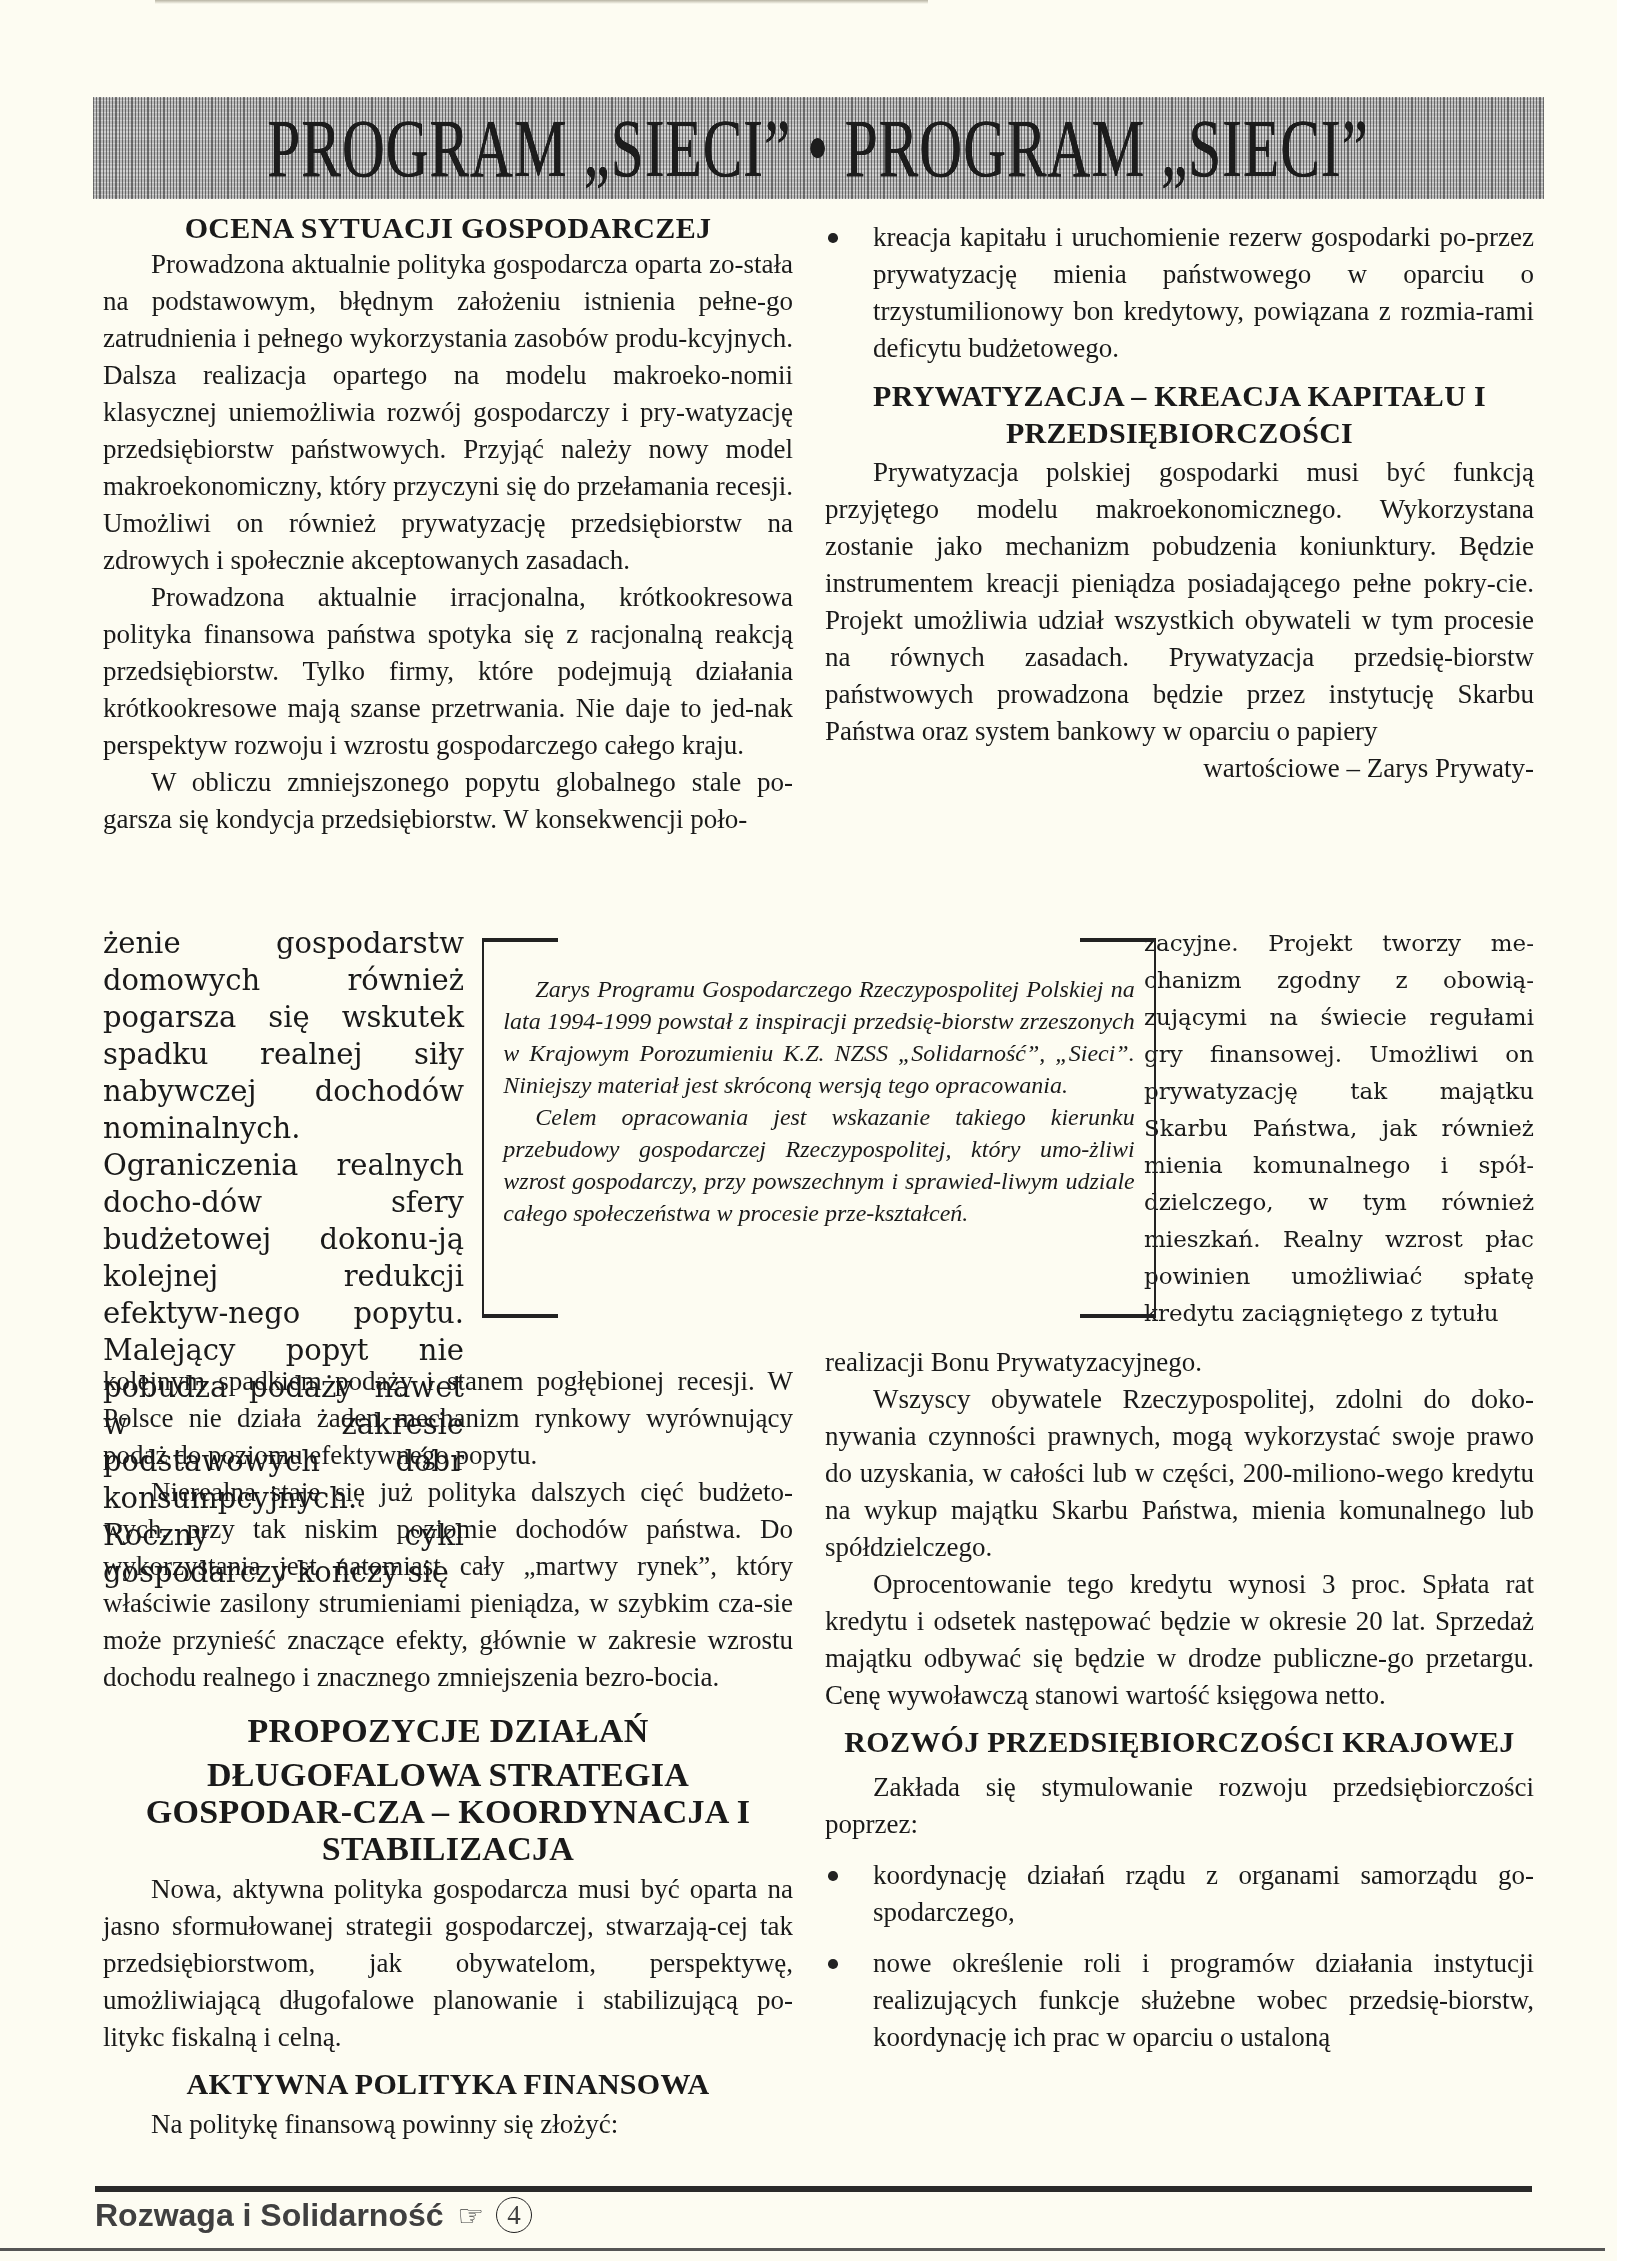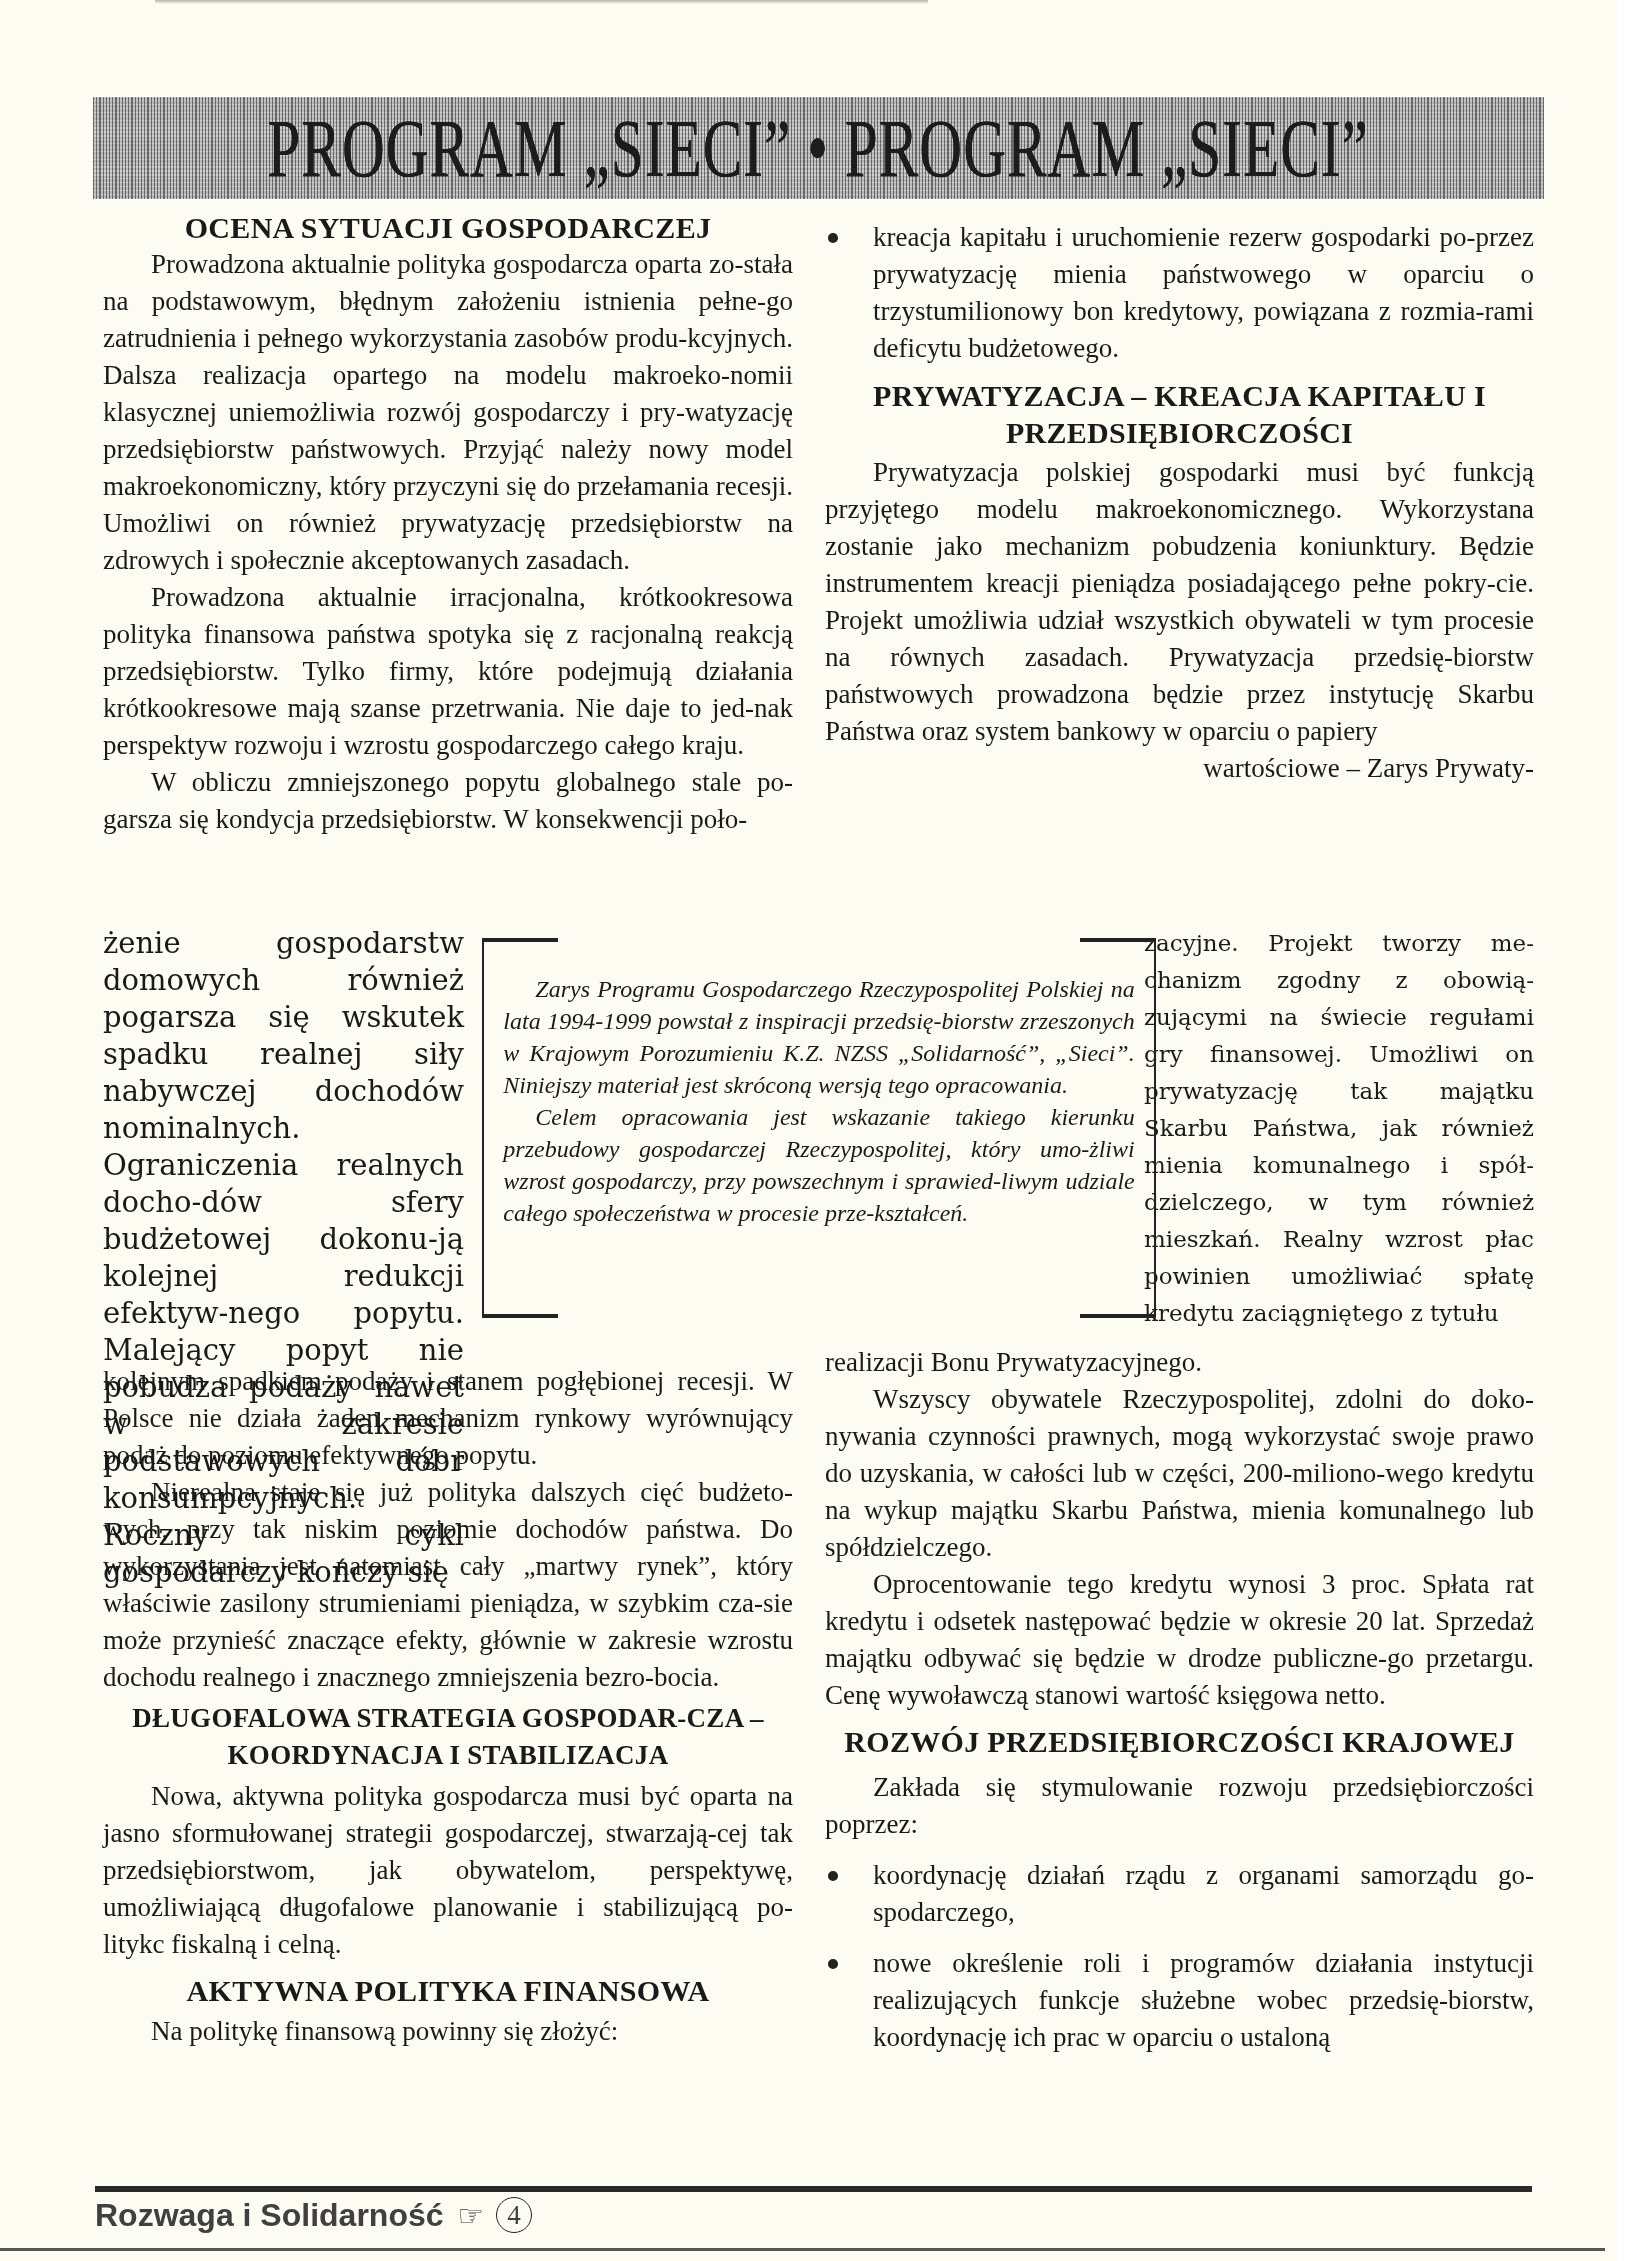--- a/index.html
+++ b/index.html
@@ -120,21 +120,22 @@
   <p>W obliczu zmniejszonego popytu globalnego stale po-garsza się kondycja przedsiębiorstw. W konsekwencji poło-</p>
 </div>
 
 <div class="narrow-left">
   <span>żenie gospodarstw domowych również pogarsza się wskutek spadku realnej siły nabywczej dochodów nominalnych. Ograniczenia realnych docho-dów sfery budżetowej dokonu-ją kolejnej redukcji efektyw-nego popytu. Malejący popyt nie pobudza podaży nawet w zakresie podstawowych dóbr konsumpcyjnych. Roczny cykl gospodarczy kończy się</span>
 </div>
 
 <div class="col col-left" style="top:1363px;">
   <p style="text-indent:0">kolejnym spadkiem podaży i stanem pogłębionej recesji. W Polsce nie działa żaden mechanizm rynkowy wyrównujący podaż do poziomu efektywnego popytu.</p>
   <p>Nierealna staje się już polityka dalszych cięć budżeto-wych, przy tak niskim poziomie dochodów państwa. Do wykorzystania jest natomiast cały „martwy rynek”, który właściwie zasilony strumieniami pieniądza, w szybkim cza-sie może przynieść znaczące efekty, głównie w zakresie wzrostu dochodu realnego i znacznego zmniejszenia bezro-bocia.</p>
-  <h2 style="font-size:27px;line-height:37px;margin-top:3.9px;">DŁUGOFALOWA STRATEGIA GOSPODAR-CZA – KOORDYNACJA I STABILIZACJA</h2>
+  <h2 class="big">PROPOZYCJE DZIAŁAŃ</h2>
+  <h2 style="font-size:34px;line-height:37px;margin-top:3.9px;">DŁUGOFALOWA STRATEGIA GOSPODAR-CZA – KOORDYNACJA I STABILIZACJA</h2>
   <p style="margin-top:3.9px;">Nowa, aktywna polityka gospodarcza musi być oparta na jasno sformułowanej strategii gospodarczej, stwarzają-cej tak przedsiębiorstwom, jak obywatelom, perspektywę, umożliwiającą długofalowe planowanie i stabilizującą po-litykc fiskalną i celną.</p>
   <h2 style="margin-top:9px;">AKTYWNA POLITYKA FINANSOWA</h2>
   <p style="margin-top:3.9px;">Na politykę finansową powinny się złożyć:</p>
 </div>
 
 <div class="col col-right" style="top:219px;">
   <ul class="bullets">
     <li><span class="dot"></span><span>kreacja kapitału i uruchomienie rezerw gospodarki po-przez prywatyzację mienia państwowego w oparciu o trzystumilionowy bon kredytowy, powiązana z rozmia-rami deficytu budżetowego.</span></li>
   </ul>
   <h2 style="margin-top:-3.9px;">PRYWATYZACJA – KREACJA KAPITAŁU I PRZEDSIĘBIORCZOŚCI</h2>

